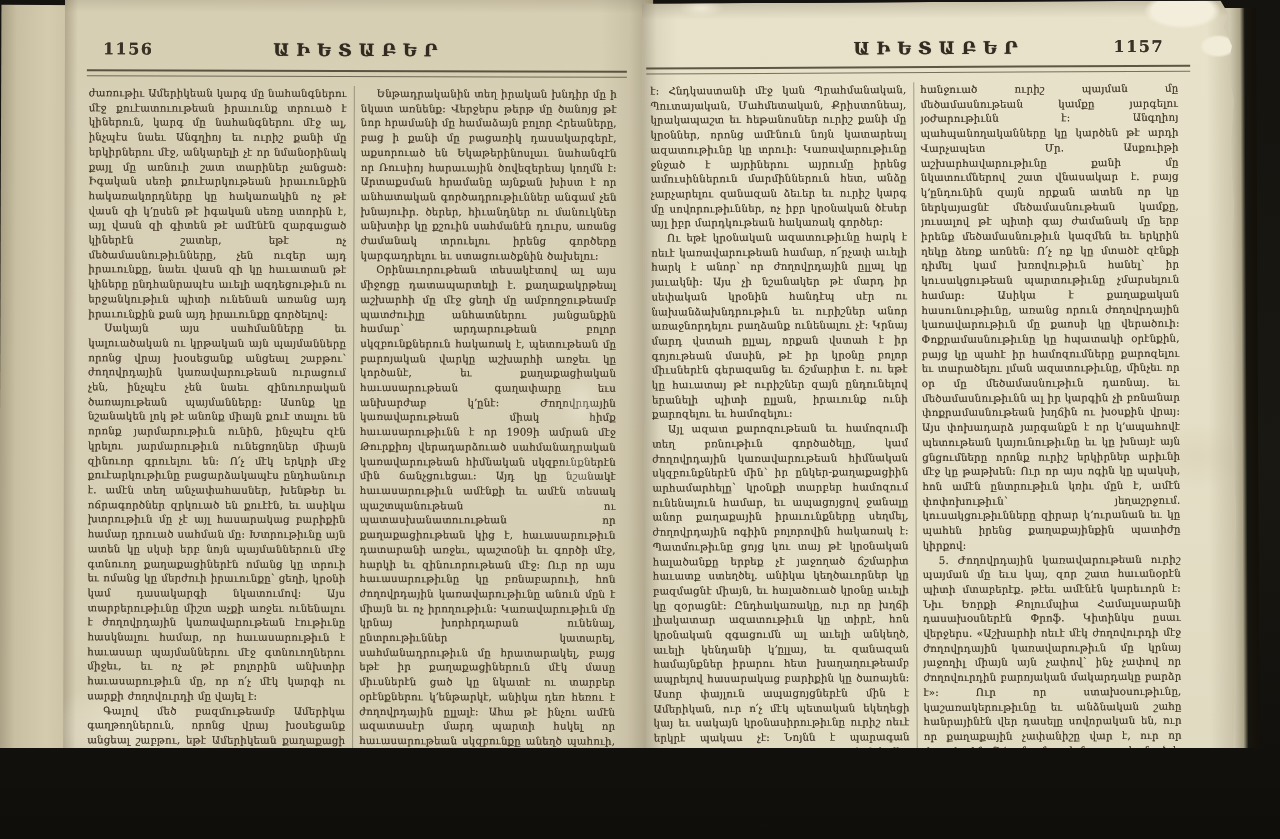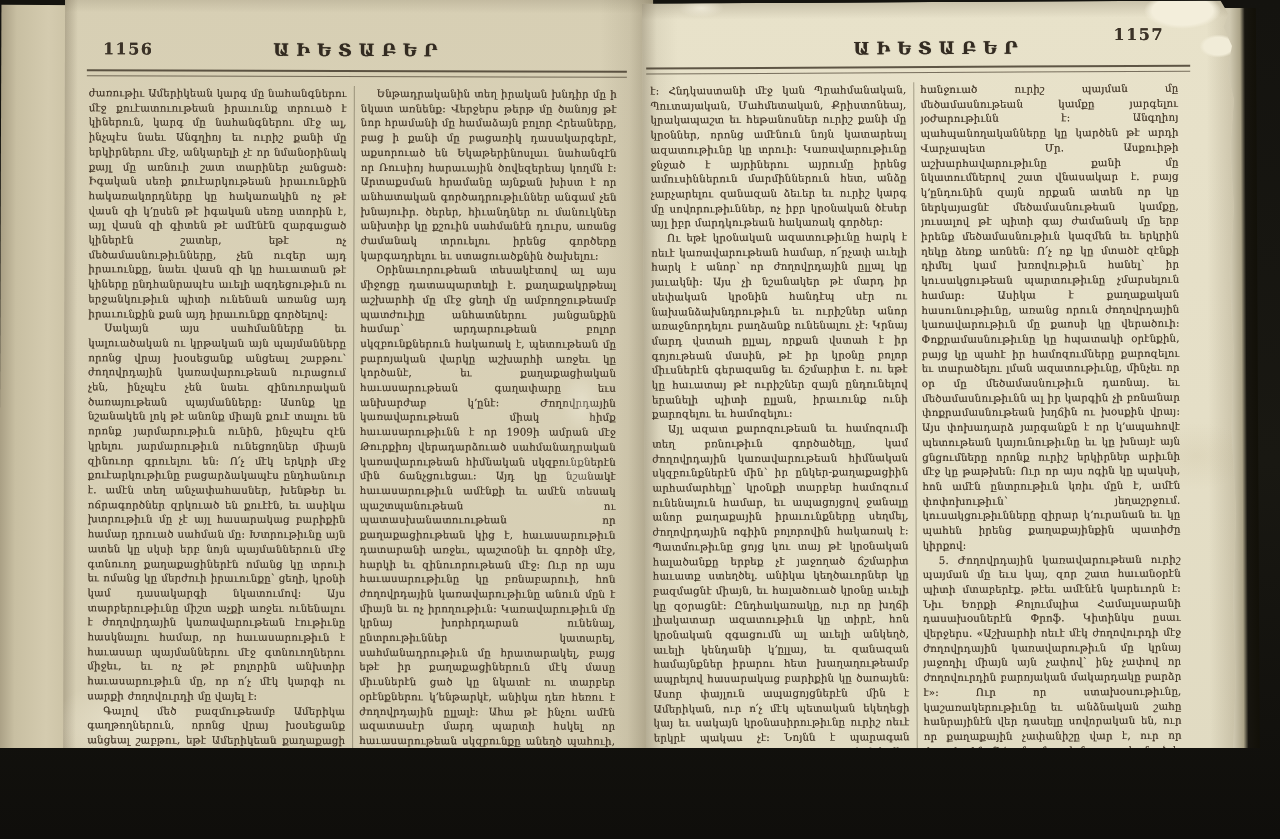--- a/index.html
+++ b/index.html
@@ -109,21 +109,21 @@
     <div class="col" style="left:296px;top:94px;width:256px;height:700px;">
         <p class="para indent">Ենթադրականին տեղ իրական խնդիր մը ի նկատ առնենք։ Վերջերս թերթ մը ծանոյց թէ նոր հրամանի մը համաձայն բոլոր Հրեաները, բաց ի քանի մը բացառիկ դասակարգերէ, աքսորուած են Եկաթերինոսլաւ նահանգէն որ Ռուսիոյ հարաւային ծովեզերեայ կողմն է։ Արտաքսման հրամանը այնքան խիստ է որ անհատական գործադրութիւններ անգամ չեն խնայուիր. ծերեր, հիւանդներ ու մանուկներ անխտիր կը քշուին սահմանէն դուրս, առանց ժամանակ տրուելու իրենց գործերը կարգադրելու եւ ստացուածքնին ծախելու։</p>
         <p class="para indent">Օրինաւորութեան տեսակէտով ալ այս միջոցը դատապարտելի է. քաղաքակրթեալ աշխարհի մը մէջ ցեղի մը ամբողջութեամբ պատժուիլը անհատներու յանցանքին համար՝ արդարութեան բոլոր սկզբունքներուն հակառակ է, պետութեան մը բարոյական վարկը աշխարհի առջեւ կը կործանէ, եւ քաղաքացիական հաւասարութեան գաղափարը եւս անխարժաբ կ՚ընէ։ Ժողովրդային կառավարութեան միակ հիմք հաւասարութիւնն է որ 1909ի ամրան մէջ Թուրքիոյ վերադարձուած սահմանադրական կառավարութեան հիմնական սկզբունքներէն մին ճանչցուեցաւ։ Այդ կը նշանակէ հաւասարութիւն ամէնքի եւ ամէն տեսակ պաշտպանութեան ու պատասխանատուութեան որ քաղաքացիութեան կից է, հաւասարութիւն դատարանի առջեւ, պաշտօնի եւ գործի մէջ, հարկի եւ զինուորութեան մէջ։ Ուր որ այս հաւասարութիւնը կը բռնաբարուի, հոն ժողովրդային կառավարութիւնը անուն մըն է միայն եւ ոչ իրողութիւն։ Կառավարութիւն մը կրնայ խորհրդարան ունենալ, ընտրութիւններ կատարել, սահմանադրութիւն մը հրատարակել, բայց եթէ իր քաղաքացիներուն մէկ մասը միւսներէն ցած կը նկատէ ու տարբեր օրէնքներու կ՚ենթարկէ, անիկա դեռ հեռու է ժողովրդային ըլլալէ։ Ահա թէ ինչու ամէն ազատասէր մարդ պարտի հսկել որ հաւասարութեան սկզբունքը անեղծ պահուի, եւ բողոքել ամէն անգամ որ անիկա ոտնակոխ ըլլայ, ո՛վ ալ ըլլայ զոհը՝ իր ցեղակիցը կամ օտարը։</p>
       </div>
 
     <div class="stamp"></div>
   </div>
 
   <div class="page page-right">
     <div class="masthead" style="top:36px;">ԱԻԵՏԱԲԵՐ</div>
-    <div class="pageno" style="right:72px;top:24px;">1157</div>
+    <div class="pageno" style="right:72px;top:36px;">1157</div>
     <div class="double-rule" style="left:4px;width:544px;top:64px;"></div>
 
     <div class="col" style="left:8px;top:80px;width:256px;height:700px;">
         <p class="para">է։ Հնդկաստանի մէջ կան Պրահմանական, Պուտայական, Մահմետական, Քրիստոնեայ, կրակապաշտ եւ հեթանոսներ ուրիշ քանի մը կրօններ, որոնց ամէնուն նոյն կատարեալ ազատութիւնը կը տրուի։ Կառավարութիւնը ջնջած է այրիներու այրումը իրենց ամուսիններուն մարմիններուն հետ, անձը չարչարելու զանազան ձեւեր եւ ուրիշ կարգ մը սովորութիւններ, ոչ իբր կրօնական ծէսեր այլ իբր մարդկութեան հակառակ գործեր։</p>
         <p class="para indent">Ու եթէ կրօնական ազատութիւնը հարկ է ոեւէ կառավարութեան համար, ո՜րչափ աւելի հարկ է անոր՝ որ ժողովրդային ըլլալ կը յաւակնի։ Այս չի նշանակեր թէ մարդ իր սեփական կրօնին հանդէպ սէր ու նախանձախնդրութիւն եւ ուրիշներ անոր առաջնորդելու բաղձանք ունենալու չէ։ Կրնայ մարդ վստահ ըլլալ, որքան վստահ է իր գոյութեան մասին, թէ իր կրօնը բոլոր միւսներէն գերազանց եւ ճշմարիտ է. ու եթէ կը հաւատայ թէ ուրիշներ զայն ընդունելով երանելի պիտի ըլլան, իրաւունք ունի քարոզելու եւ համոզելու։</p>
         <p class="para indent">Այլ ազատ քարոզութեան եւ համոզումի տեղ բռնութիւն գործածելը, կամ ժողովրդային կառավարութեան հիմնական սկզբունքներէն մին՝ իր ընկեր-քաղաքացիին արհամարհելը՝ կրօնքի տարբեր համոզում ունենալուն համար, եւ ապացոյցով ջանալը անոր քաղաքային իրաւունքները սեղմել, ժողովրդային ոգիին բոլորովին հակառակ է։ Պատմութիւնը ցոյց կու տայ թէ կրօնական հալածանքը երբեք չէ յաջողած ճշմարիտ հաւատք ստեղծել. անիկա կեղծաւորներ կը բազմացնէ միայն, եւ հալածուած կրօնը աւելի կը զօրացնէ։ Ընդհակառակը, ուր որ խղճի լիակատար ազատութիւն կը տիրէ, հոն կրօնական զգացումն ալ աւելի անկեղծ, աւելի կենդանի կ՚ըլլայ, եւ զանազան համայնքներ իրարու հետ խաղաղութեամբ ապրելով հասարակաց բարիքին կը ծառայեն։ Ասոր փայլուն ապացոյցներէն մին է Ամերիկան, ուր ո՛չ մէկ պետական եկեղեցի կայ եւ սակայն կրօնասիրութիւնը ուրիշ ոեւէ երկրէ պակաս չէ։ Նոյնն է պարագան Զուիցերիոյ եւ Հոլանտայի, ուր դարերէ ի վեր տարբեր դաւանութիւններ քով քովի կ՚ապրին ու կը ծաղկին, եւ ուր ոեւէ մէկուն միտքէն չ՚անցնիր միւսին իրաւունքները սեղմել կամ ոգիները հալածել։</p>
       </div>
     <div class="col-rule" style="left:271px;top:80px;height:700px;"></div>
     <div class="col" style="left:278px;top:80px;width:258px;height:700px;">
         <p class="para">հանջուած ուրիշ պայման մը մեծամասնութեան կամքը յարգելու յօժարութիւնն է։ Անգղիոյ պահպանողականները կը կարծեն թէ արդի Վարչապետ Մր. Ասքուիթի աշխարհավարութիւնը քանի մը նկատումներով շատ վնասակար է. բայց կ՚ընդունին զայն որքան ատեն որ կը ներկայացնէ մեծամասնութեան կամքը, յուսալով թէ պիտի գայ ժամանակ մը երբ իրենք մեծամասնութիւն կազմեն եւ երկրին ղեկը ձեռք առնեն։ Ո՛չ ոք կը մտածէ զէնքի դիմել կամ խռովութիւն հանել՝ իր կուսակցութեան պարտութիւնը չմարսելուն համար։ Ասիկա է քաղաքական հասունութիւնը, առանց որուն ժողովրդային կառավարութիւն մը քաոսի կը վերածուի։ Փոքրամասնութիւնը կը հպատակի օրէնքին, բայց կը պահէ իր համոզումները քարոզելու եւ տարածելու լման ազատութիւնը, մինչեւ որ օր մը մեծամասնութիւն դառնայ. եւ մեծամասնութիւնն ալ իր կարգին չի բռնանար փոքրամասնութեան խղճին ու խօսքին վրայ։ Այս փոխադարձ յարգանքն է որ կ՚ապահովէ պետութեան կայունութիւնը եւ կը խնայէ այն ցնցումները որոնք ուրիշ երկիրներ արիւնի մէջ կը թաթխեն։ Ուր որ այս ոգին կը պակսի, հոն ամէն ընտրութիւն կռիւ մըն է, ամէն փոփոխութիւն՝ յեղաշրջում. կուսակցութիւնները զիրար կ՚ուրանան եւ կը պահեն իրենց քաղաքայինքին պատիժը կիրքով։</p>

